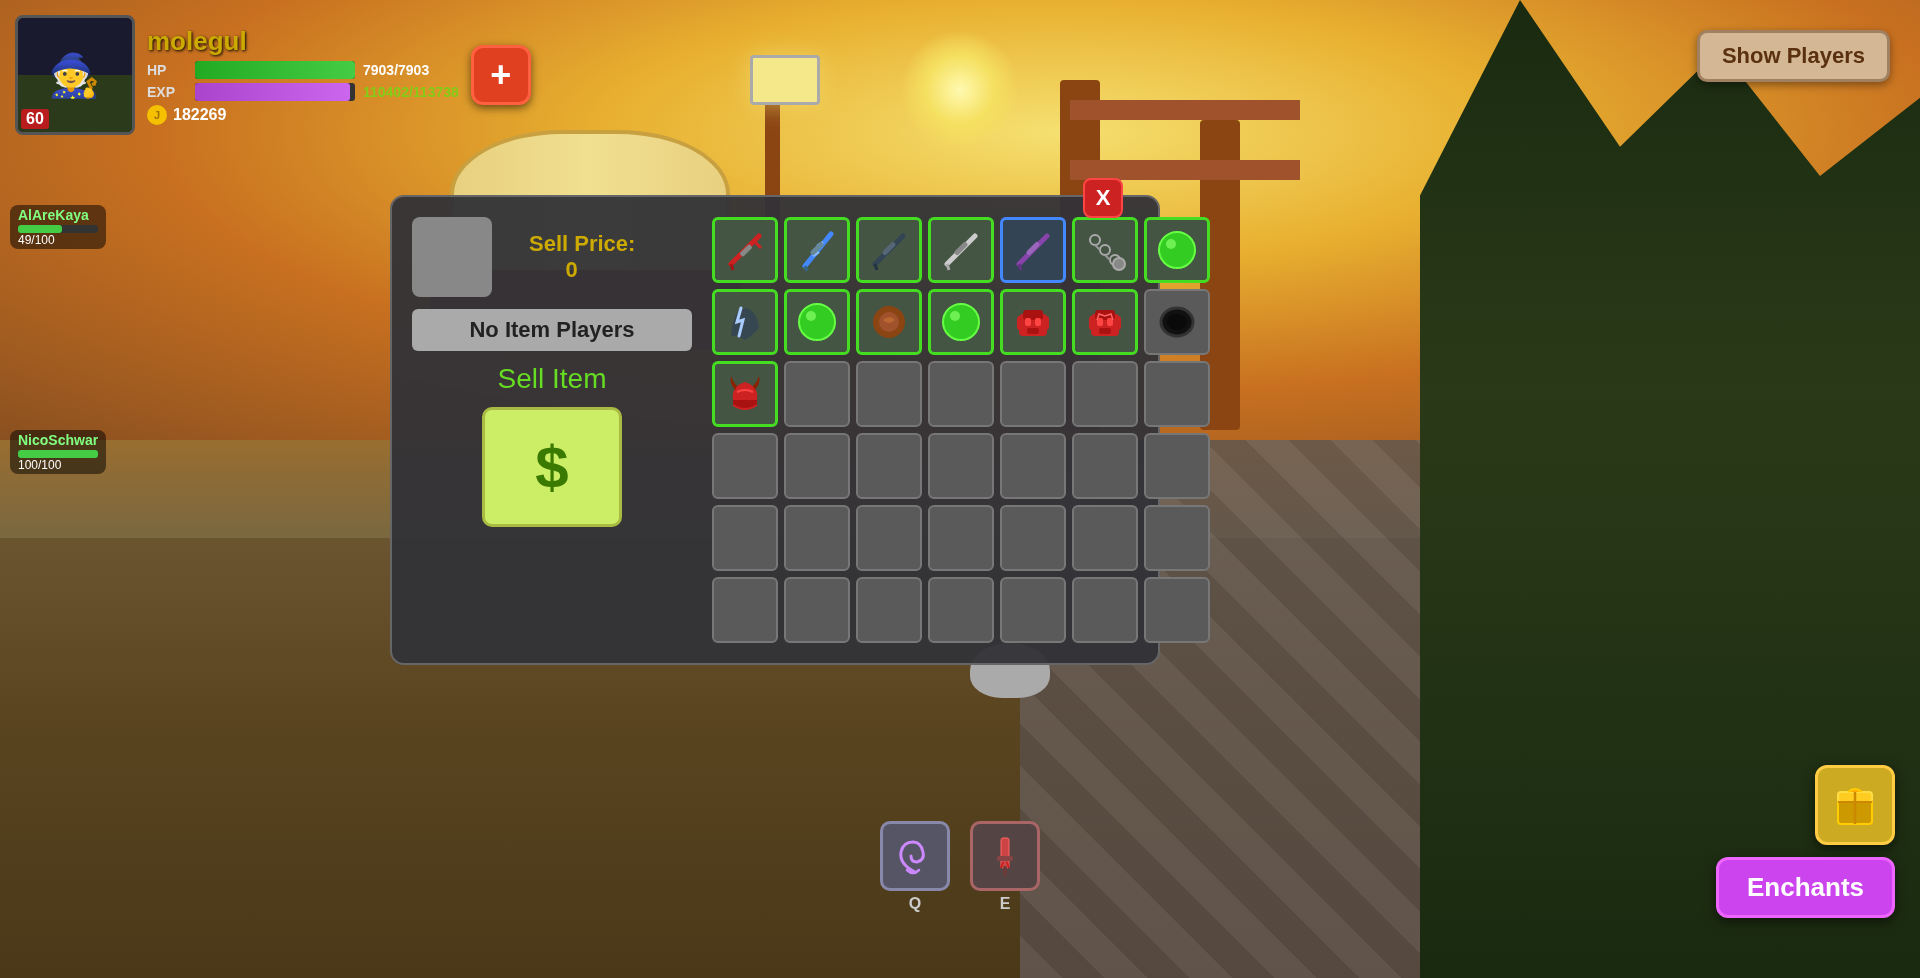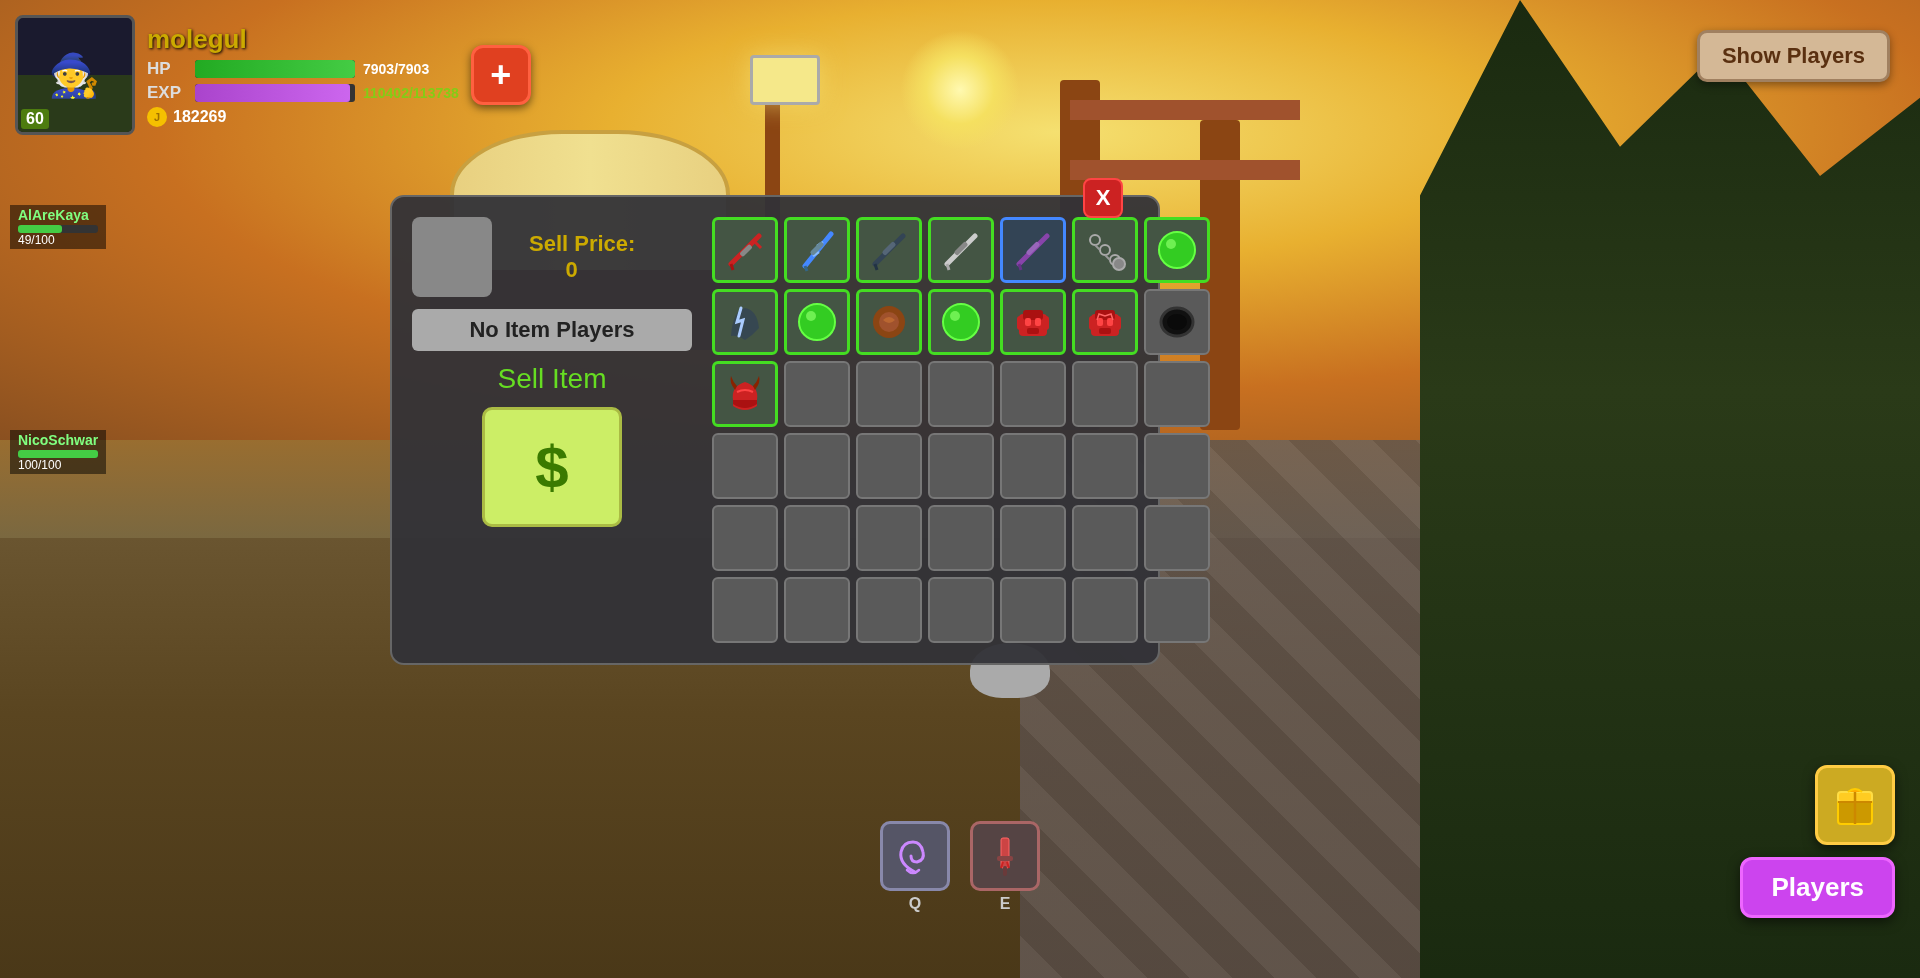--- a/index.html
+++ b/index.html
@@ -79,21 +79,21 @@
       content: '';
       position: absolute;
       bottom: 0; left: 0; right: 0;
       height: 50%;
       background: #2a3a1a;
     }
     .level-badge {
       position: absolute;
       bottom: 3px;
       left: 3px;
-      background: #4d7c0f;
+      background: #b91c1c;
       color: #fff;
       font-size: 16px;
       font-weight: bold;
       padding: 1px 5px;
       border-radius: 3px;
     }
     .player-stats {
       display: flex;
       flex-direction: column;
       gap: 4px;
@@ -104,21 +104,21 @@
       font-weight: bold;
       text-shadow: 1px 1px 3px #000;
     }
     .stat-row {
       display: flex;
       align-items: center;
       gap: 8px;
     }
     .stat-label {
       color: #ddd;
-      font-size: 17px;
+      font-size: 14px;
       font-weight: bold;
       width: 40px;
     }
     .hp-bar-bg {
       width: 160px;
       height: 18px;
       background: #333;
       border-radius: 3px;
       overflow: hidden;
     }
@@ -185,21 +185,21 @@
       cursor: pointer;
       box-shadow: 0 3px 8px #0008;
       border: 3px solid #ff6040;
     }
 
     
     .other-player {
       position: absolute;
       left: 10px;
       background: rgba(0,0,0,0.5);
-      border-radius: 0;
+      border-radius: 8px;
       padding: 2px 8px;
     }
     .other-player-name {
       color: #80ff80;
       font-size: 14px;
       font-weight: bold;
     }
     .other-player-hp {
       color: #fff;
       font-size: 12px;
@@ -740,14 +740,14 @@
 <div class="right-btns">
   <div class="box-btn">
     <svg width="50" height="50" viewBox="0 0 50 50">
       <rect x="8" y="20" width="34" height="24" rx="3" fill="#cc9900" stroke="#ffcc00" stroke-width="2"></rect>
       <rect x="8" y="12" width="34" height="10" rx="3" fill="#ffcc22" stroke="#ffdd44" stroke-width="2"></rect>
       <line x1="25" y1="12" x2="25" y2="44" stroke="#cc8800" stroke-width="2.5"></line>
       <line x1="8" y1="22" x2="42" y2="22" stroke="#cc8800" stroke-width="2"></line>
       <path d="M18 12 Q25 6 32 12" fill="#ffaa00" stroke="#ffcc00" stroke-width="2"></path>
     </svg>
   </div>
-  <div class="enchants-btn">Players</div>
+  <div class="enchants-btn">Enchants</div>
 </div>
 
 </body></html>

